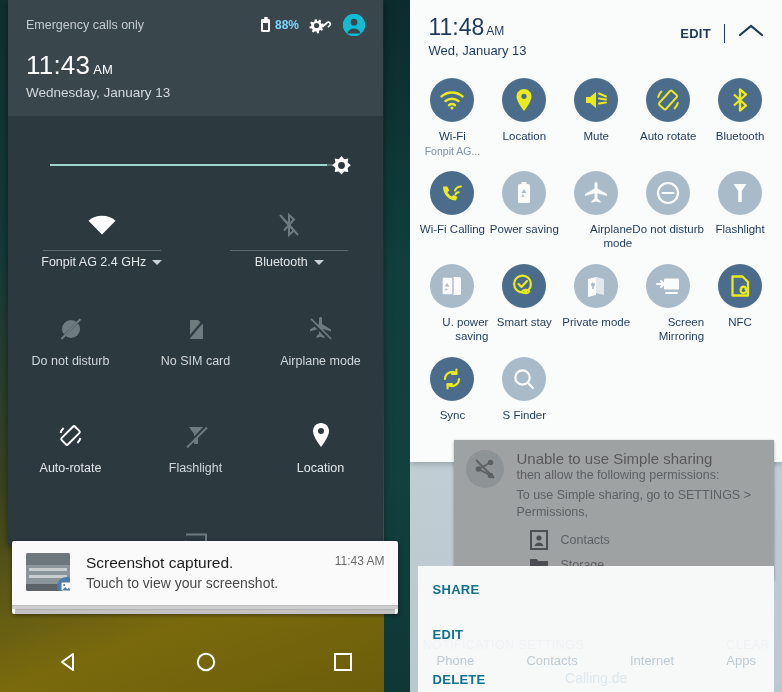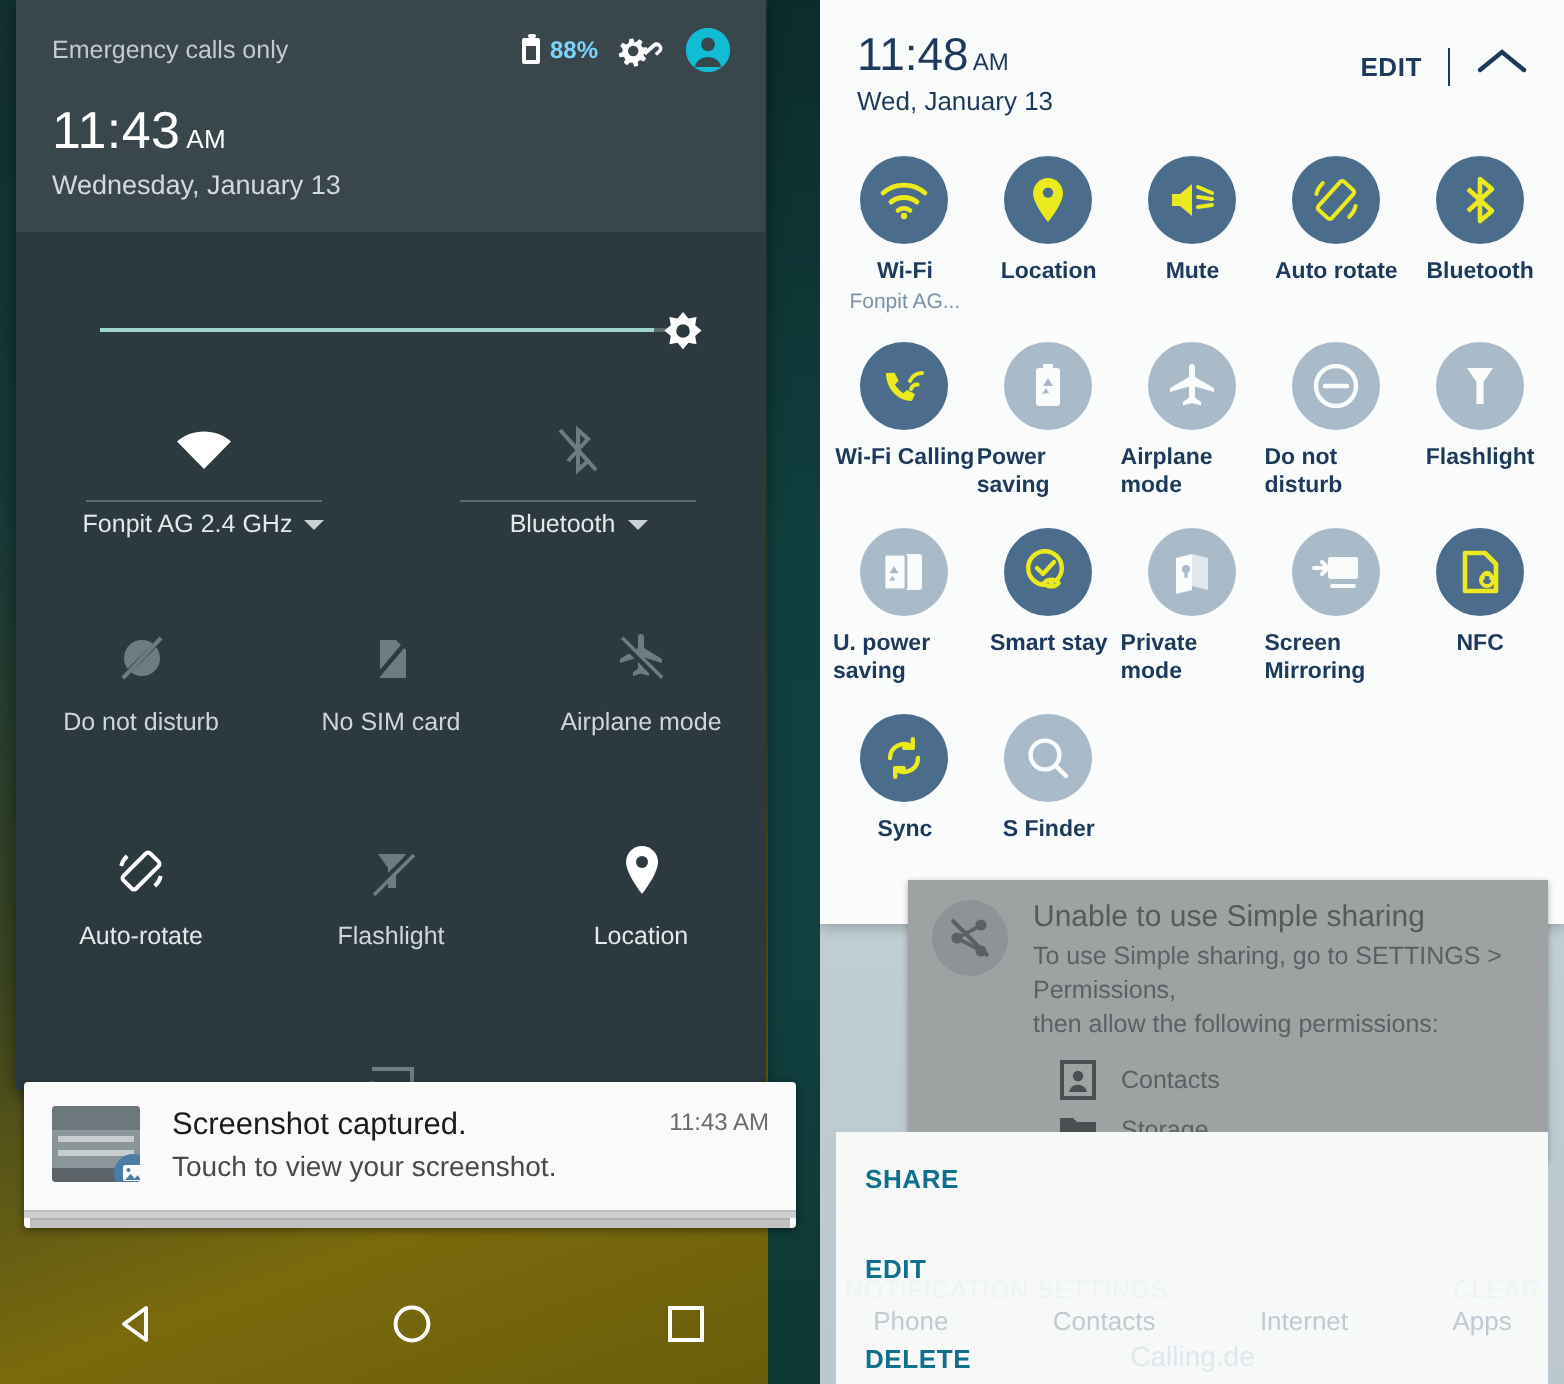--- a/index.html
+++ b/index.html
@@ -89,21 +89,21 @@
   .r-actions{ display:flex; align-items:center; gap:13px; padding-top:9px;}
   .r-edit{ font-size:13px; font-weight:bold; color:#1d3a5c; letter-spacing:.3px; }
   .r-sep{ width:1px; height:19px; background:#1d3a5c; }
 
   .r-grid{ padding:8px 6px 12px 6px; }
   .r-row{ display:flex; }
   .r-tile{ flex:1; display:flex; flex-direction:column; align-items:center; padding:6px 0 8px 0;}
   .circ{ width:44px;height:44px;border-radius:50%;display:flex;align-items:center;justify-content:center; }
   .circ.on{ background:#4b6c8b; }
   .circ.off{ background:#a9bbc9; }
-  .t-label{ font-size:11.5px; color:#1d3a5c; text-align:left; margin-top:7px; line-height:1.22;font-weight:bold; }
+  .t-label{ font-size:11.5px; color:#1d3a5c; text-align:right; margin-top:7px; line-height:1.22; }
   .t-sub{ font-size:10.5px; color:#7d93a8; text-align:center; margin-top:2px; }
 
   
   .r-notif{ position:absolute; left:8px; right:8px; background:#9fa2a3; box-shadow:0 1px 3px rgba(0,0,0,.3); }
   .rn-body{ display:flex; padding:10px 12px 8px 12px; }
   .rn-ico{ width:38px;height:38px;border-radius:50%;background:#8e9395;display:flex;align-items:center;justify-content:center;flex:none;}
   .rn-txt{ margin-left:12px; flex:1; }
   .rn-title{ font-size:15px; color:#58595a; }
   .rn-line{ font-size:12.5px; color:#5d6062; line-height:1.35; }
   .rn-perm{ display:flex; align-items:center; gap:12px; margin-top:9px; padding-left:14px;}
@@ -561,22 +561,22 @@
           <svg width="22" height="22" viewBox="0 0 22 22">
               <circle cx="16.5" cy="4.5" r="2.8" fill="#5d6062"></circle>
               <circle cx="4.5" cy="11" r="2.8" fill="#5d6062"></circle>
               <circle cx="16.5" cy="17.5" r="2.8" fill="#5d6062"></circle>
               <path d="M6.8 9.8l7.5-4M6.8 12.2l7.5 4" stroke="#5d6062" stroke-width="1.8"></path>
               <path d="M2 2l18 18" stroke="#5d6062" stroke-width="2"></path>
             </svg>
         </div>
         <div class="rn-txt">
           <div class="rn-title">Unable to use Simple sharing</div>
+          <div class="rn-line">then allow the following permissions:</div>
           <div class="rn-line" style="margin-top:3px">To use Simple sharing, go to SETTINGS &gt; Permissions,</div>
-          <div class="rn-line">then allow the following permissions:</div>
           <div class="rn-perm">
             <svg width="18" height="20" viewBox="0 0 18 20">
                 <rect x="1" y="1" width="16" height="18" fill="none" stroke="#4c4f51" stroke-width="2"></rect>
                 <circle cx="9" cy="8" r="2.6" fill="#4c4f51"></circle>
                 <path d="M4.5 16c.6-2.4 2.4-3.6 4.5-3.6s3.9 1.2 4.5 3.6z" fill="#4c4f51"></path>
               </svg>
             <span>Contacts</span>
           </div>
           <div class="rn-perm" style="margin-top:7px">
             <svg width="18" height="16" viewBox="0 0 18 16">

